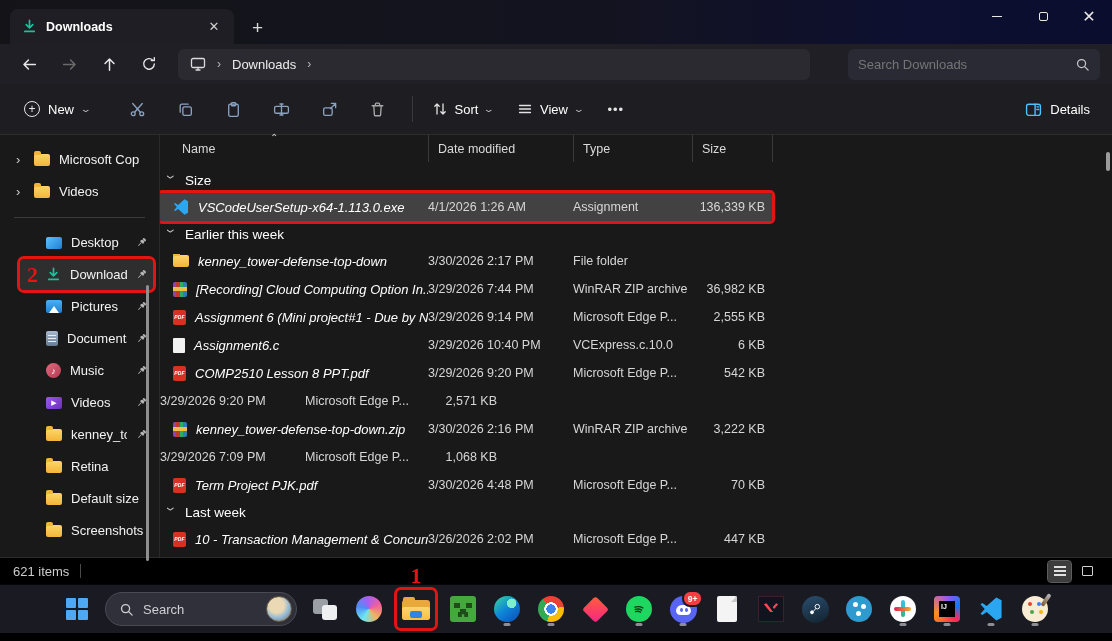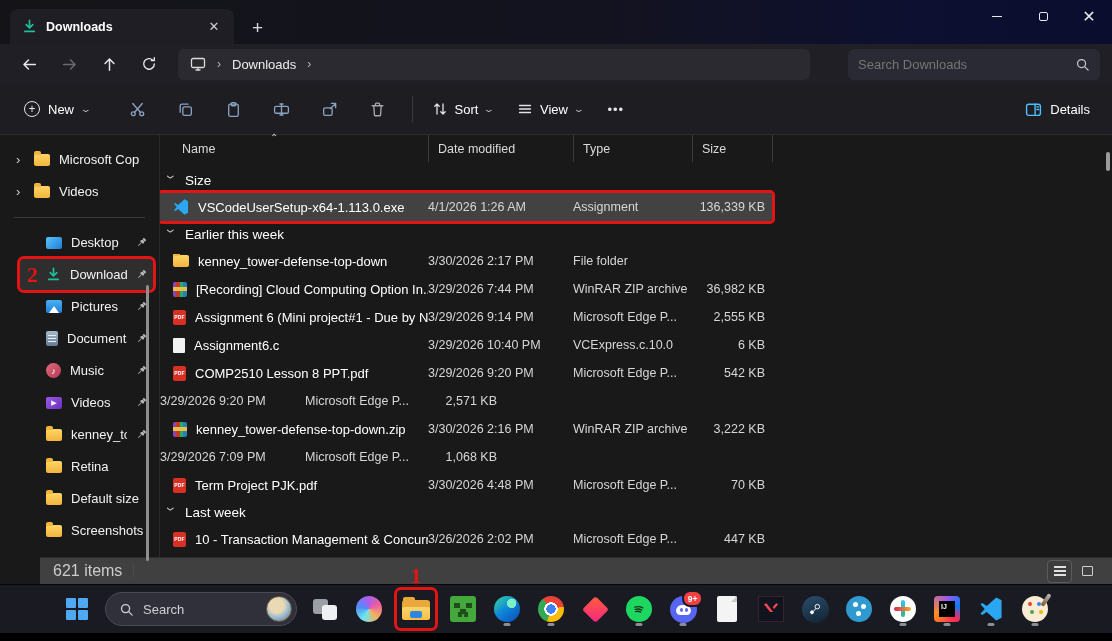--- a/index.html
+++ b/index.html
@@ -74,21 +74,21 @@
   .colh-type{width:119px;border-left:1px solid #3a3a3a;padding-left:9px;}
   .colh-size{width:80px;border-left:1px solid #3a3a3a;padding-left:9px;}
   .colh-rest{flex:1;border-left:1px solid #3a3a3a;}
   .sort-caret{position:absolute;left:110px;top:-3px;font-size:10px;color:#cccccc;}
 
   .filelist{flex:1;overflow:hidden;padding-top:5px;}
   .group-h{height:26px;display:flex;align-items:center;gap:8px;padding-left:7px;color:#fff;font-size:13.5px;}
   .g-chev{color:#c8c8c8;font-size:12px;display:inline-block;transform:rotate(90deg) scaleY(1.4);width:10px;}
   .file-row{height:28px;width:612px;display:flex;align-items:center;position:relative;border-radius:2px;}
   .file-row.selected{background:#424242;outline:3px solid var(--red);}
-  .fr-name{width:268px;display:flex;align-items:center;gap:9px;padding-left:13px;color:#fff;font-size:13px;white-space:nowrap;overflow:hidden;}
+  .fr-name{width:268px;display:flex;align-items:center;gap:9px;padding-left:13px;color:#fff;font-size:13px;white-space:nowrap;overflow:hidden;font-style:italic;}
   .fr-date{width:145px;color:#d6d6d6;font-size:12.5px;}
   .fr-type{width:119px;color:#d6d6d6;font-size:12.5px;white-space:nowrap;overflow:hidden;}
   .fr-size{width:80px;text-align:right;padding-right:7px;color:#d6d6d6;font-size:12.5px;}
 
   
   .ic{flex:0 0 auto;display:inline-flex;align-items:center;justify-content:center;}
   .ic-folder{width:16px;height:12px;background:linear-gradient(#ffd567,#f2b53c);border-radius:2px;position:relative;}
   .ic-folder::before{content:"";position:absolute;top:-3px;left:0;width:7px;height:4px;background:#f2b53c;border-radius:2px 2px 0 0;}
   .ic-pdf{width:13px;height:15px;background:#d93025;border-radius:2px;color:#fff;font-size:5px;font-weight:bold;display:flex;align-items:center;justify-content:center;letter-spacing:.2px;}
   .ic-rar{width:14px;height:15px;border-radius:2px;background:linear-gradient(90deg,#8e44ad 0 25%,#c0392b 25% 50%,#27ae60 50% 75%,#2980b9 75% 100%);position:relative;}
@@ -98,21 +98,21 @@
   
   .si-desktop{width:16px;height:12px;background:linear-gradient(135deg,#5bc1ff,#1f7fd4);border-radius:2px;}
   .si-doc{width:12px;height:15px;background:linear-gradient(#a8bacd,#647b94);border-radius:2px;position:relative;}
   .si-doc::after{content:"";position:absolute;left:2px;top:4px;width:8px;height:1px;background:#e8eef4;box-shadow:0 3px #e8eef4,0 6px #e8eef4;}
   .si-pic{width:16px;height:13px;background:linear-gradient(#49b0f5,#1f7fd4);border-radius:2px;position:relative;overflow:hidden;}
   .si-pic::after{content:"";position:absolute;bottom:0;left:3px;border-left:5px solid transparent;border-right:5px solid transparent;border-bottom:7px solid #ffffff;}
   .si-music{width:15px;height:15px;border-radius:50%;background:linear-gradient(135deg,#e06a7e,#b43a52);color:#fff;font-size:9px;display:flex;align-items:center;justify-content:center;}
   .si-video{width:16px;height:12px;background:linear-gradient(135deg,#9b59e8,#6c2fbf);border-radius:2px;color:#fff;font-size:7px;display:flex;align-items:center;justify-content:center;}
 
   
-  .statusbar{height:27px;flex:0 0 27px;border-top:1px solid #2c2c2c;background:#404040;display:flex;align-items:center;gap:11px;padding:0 13px;color:#cccccc;font-size:16px;margin-left:40px;}
+  .statusbar{height:27px;flex:0 0 27px;border-top:1px solid #2c2c2c;background:#000000;display:flex;align-items:center;gap:11px;padding:0 13px;color:#cccccc;font-size:13px;}
   .status-div{width:1px;height:14px;background:#4a4a4a;}
   .view-toggles{margin-left:auto;display:flex;gap:5px;}
   .vt{width:23px;height:21px;display:flex;align-items:center;justify-content:center;border-radius:3px;}
   .vt.active{background:#3d3d3d;outline:1px solid #5c5c5c;}
   .vt-lines{width:12px;height:10px;border-top:2px solid #e0e0e0;border-bottom:2px solid #e0e0e0;position:relative;}
   .vt-lines::after{content:"";position:absolute;left:0;right:0;top:2px;height:2px;background:#e0e0e0;}
   .vt-square{width:11px;height:10px;border:1.4px solid #d0d0d0;border-radius:1px;}
 
   
   .sb-scrollbar{position:absolute;left:146px;top:285px;width:3px;height:276px;background:#8f8f8f;border-radius:2px;z-index:5;}

